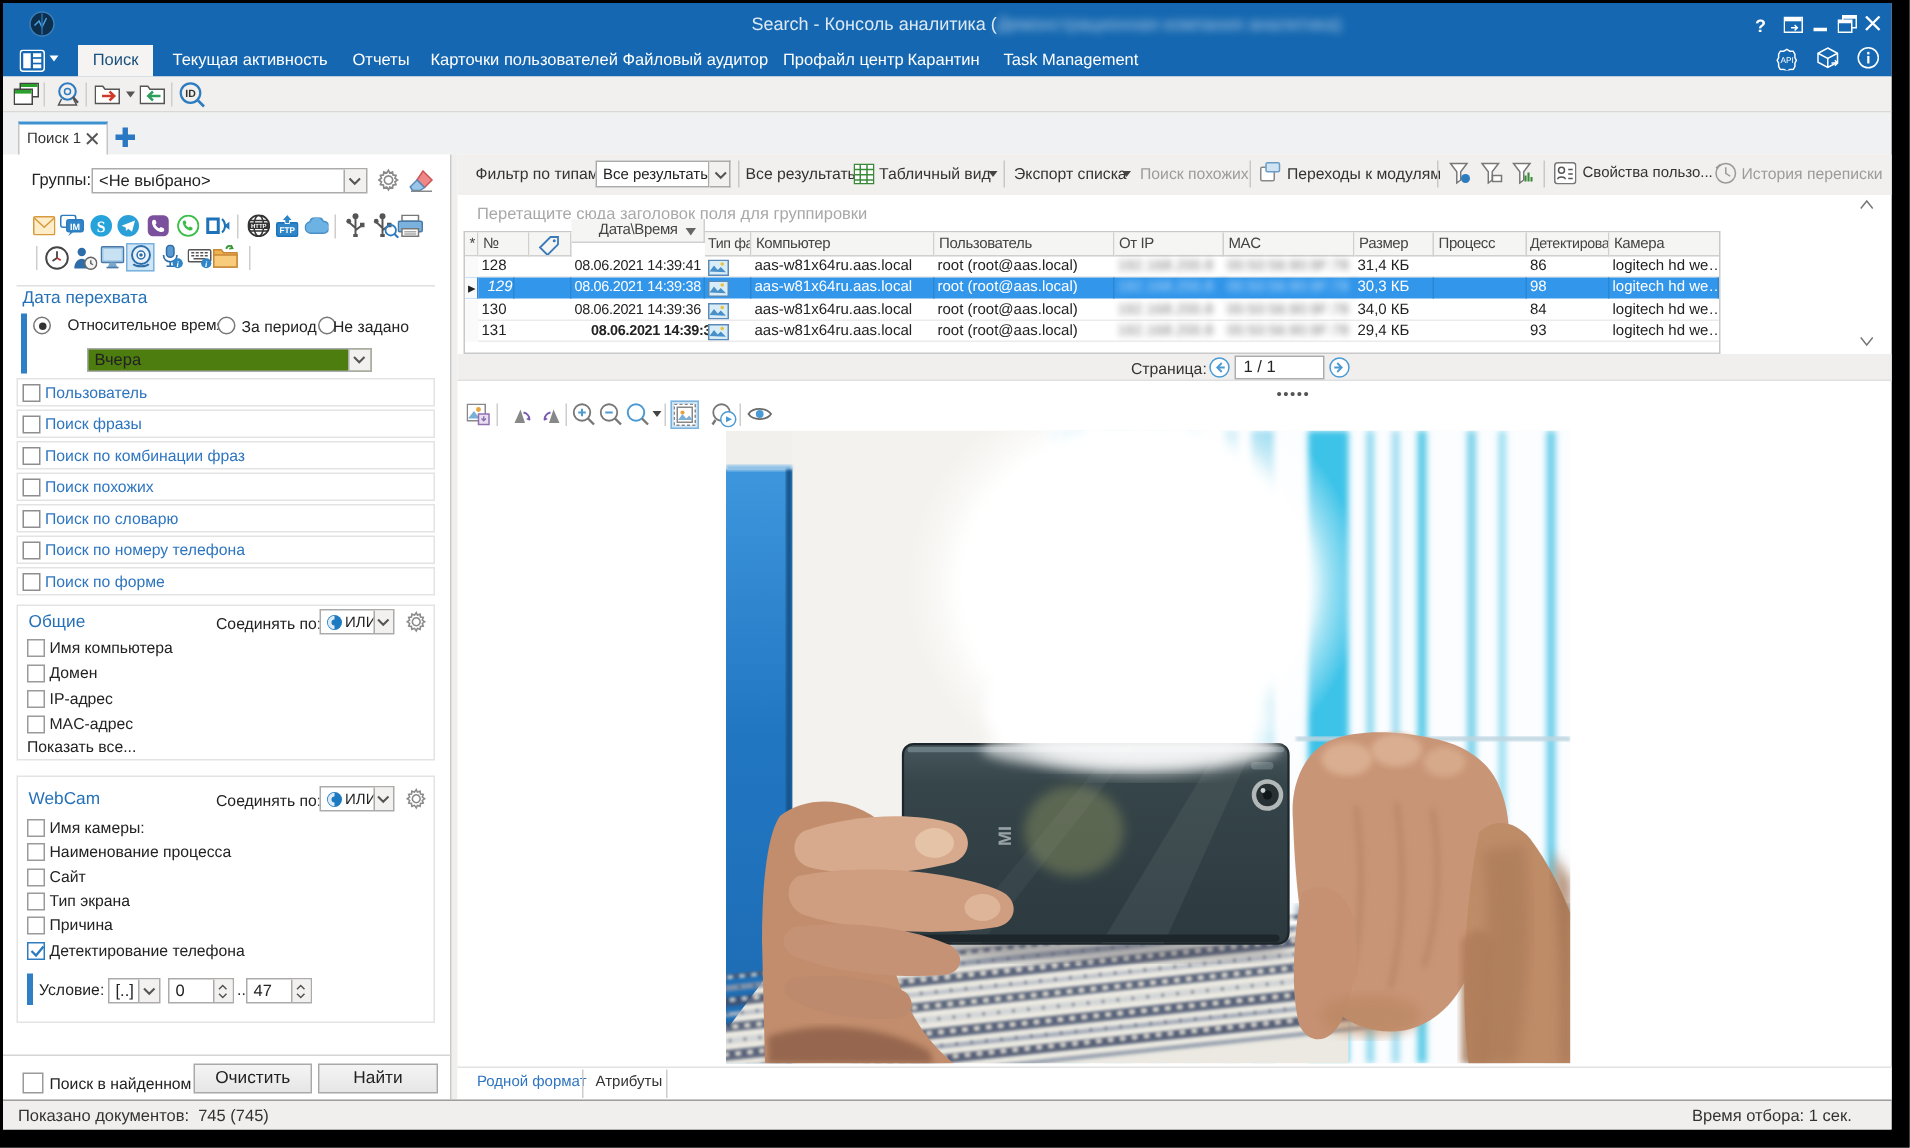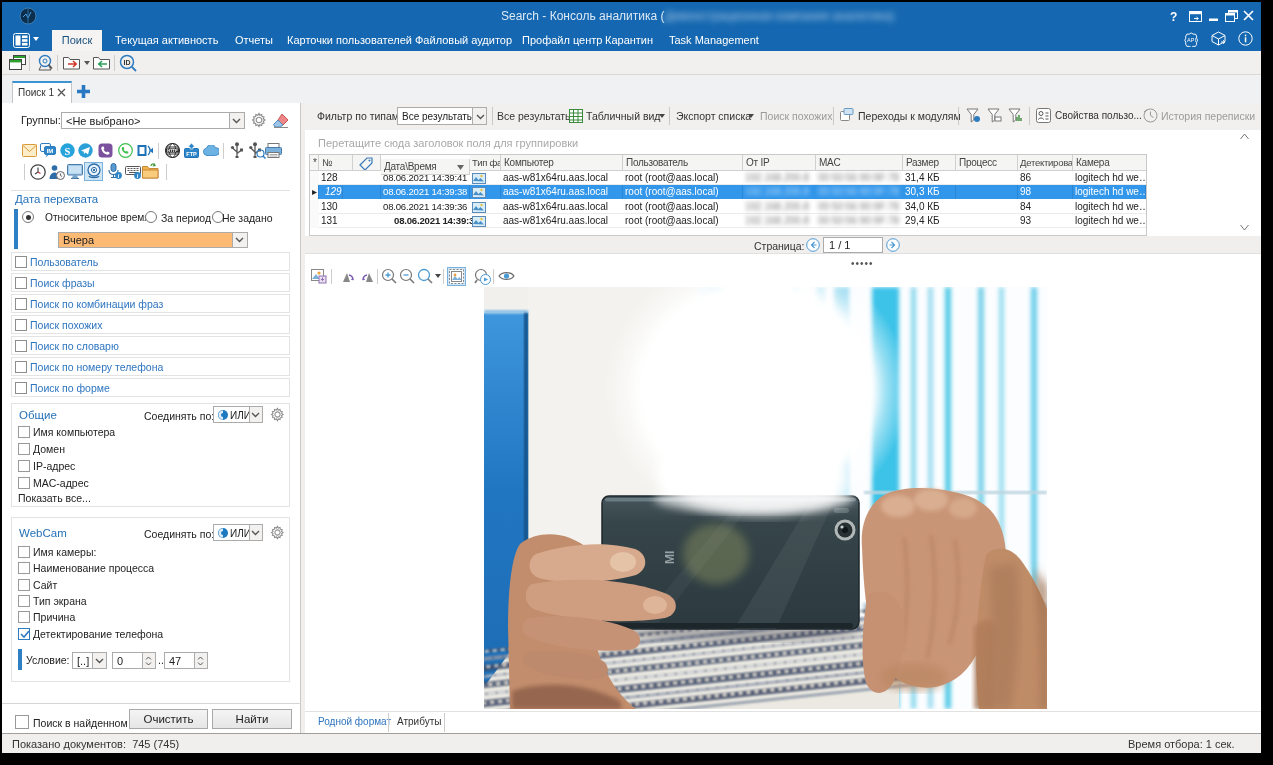--- a/index.html
+++ b/index.html
@@ -284,21 +284,21 @@
 
 <div class="a blue" style="left:15px;top:193px;font-size:11.5px;">Дата перехвата</div>
 <div class="a" style="left:14px;top:209px;width:4px;height:40px;background:#2f7fc4;"></div>
 <div class="a" style="left:22px;top:211px;width:12px;height:12px;border:1px solid #777;border-radius:50%;background:#fff;"></div>
 <div class="a" style="left:25.5px;top:214.5px;width:5px;height:5px;border-radius:50%;background:#333;"></div>
 <div class="a sch" style="left:45px;top:212px;font-size:10.2px;">Относительное время</div>
 <div class="a" style="left:145px;top:211px;width:12px;height:12px;border:1px solid #777;border-radius:50%;background:#fff;"></div>
 <div class="a sch" style="left:161px;top:212px;">За период</div>
 <div class="a" style="left:212px;top:211px;width:12px;height:12px;border:1px solid #777;border-radius:50%;background:#fff;"></div>
 <div class="a sch" style="left:222px;top:212px;font-size:10.5px;">Не задано</div>
-<div class="a" style="left:58px;top:232px;width:190px;height:16px;border:1px solid #ababab;background:#fdba74;">
+<div class="a" style="left:58px;top:232px;width:190px;height:16px;border:1px solid #ababab;background:#4d7c0f;">
   <div style="position:absolute;left:4px;top:1px;font-size:11px;color:#222;">Вчера</div>
   <div style="position:absolute;right:0;top:0;width:15px;height:14px;background:#f2f1f0;border-left:1px solid #ababab;"></div>
   <svg style="position:absolute;right:3px;top:4px" width="9" height="6">
       <path d="M1 1 L4.5 4.5 L8 1" stroke="#555" stroke-width="1.4" fill="none"></path>
     </svg>
 </div>
 
 <div class="a cbrow" style="top:252px;">
     <div class="cb" style="left:3px;top:3px;"></div>
     <div class="cblbl">Пользователь</div>
@@ -479,21 +479,21 @@
 <div class="a" id="grid" style="left:309px;top:154px;width:838px;height:82px;border:1px solid #c9c9c9;background:#fff;"></div>
 
 <div class="a gh" style="left:310px;top:155px;width:9px;">*</div>
 <div class="a gh" style="left:319px;top:155px;width:34px;">№</div>
 <div class="a gh" style="left:353px;top:155px;width:28px;">
     <svg width="15" height="13" style="margin-left:3px">
       <path d="M1 8 L8 1 h5 v5 L6 13 Z" fill="none" stroke="#3a7ab8" stroke-width="1.2"></path>
       <circle cx="10.5" cy="3.5" r="1" fill="#3a7ab8"></circle>
     </svg>
   </div>
-<div class="a gh" style="left:381px;top:159px;width:89px;">Дата\Время<svg width="7" height="5" style="position:absolute;right:5px;top:6px">
+<div class="a gh" style="left:381px;top:146px;width:89px;text-align:center;">Дата\Время<svg width="7" height="5" style="position:absolute;right:5px;top:6px">
       <path d="M0 0 h7 L3.5 5 Z" fill="#666"></path>
     </svg></div>
 <div class="a gh" style="left:470px;top:155px;width:31px;font-size:9.5px;padding-left:2px;">Тип фа</div>
 <div class="a gh" style="left:501px;top:155px;width:122px;">Компьютер</div>
 <div class="a gh" style="left:623px;top:155px;width:120px;">Пользователь</div>
 <div class="a gh" style="left:743px;top:155px;width:73px;">От IP</div>
 <div class="a gh" style="left:816px;top:155px;width:87px;">MAC</div>
 <div class="a gh" style="left:903px;top:155px;width:53px;">Размер</div>
 <div class="a gh" style="left:956px;top:155px;width:62px;">Процесс</div>
 <div class="a gh" style="left:1018px;top:155px;width:55px;font-size:9.5px;padding-left:2px;">Детектирова</div>

